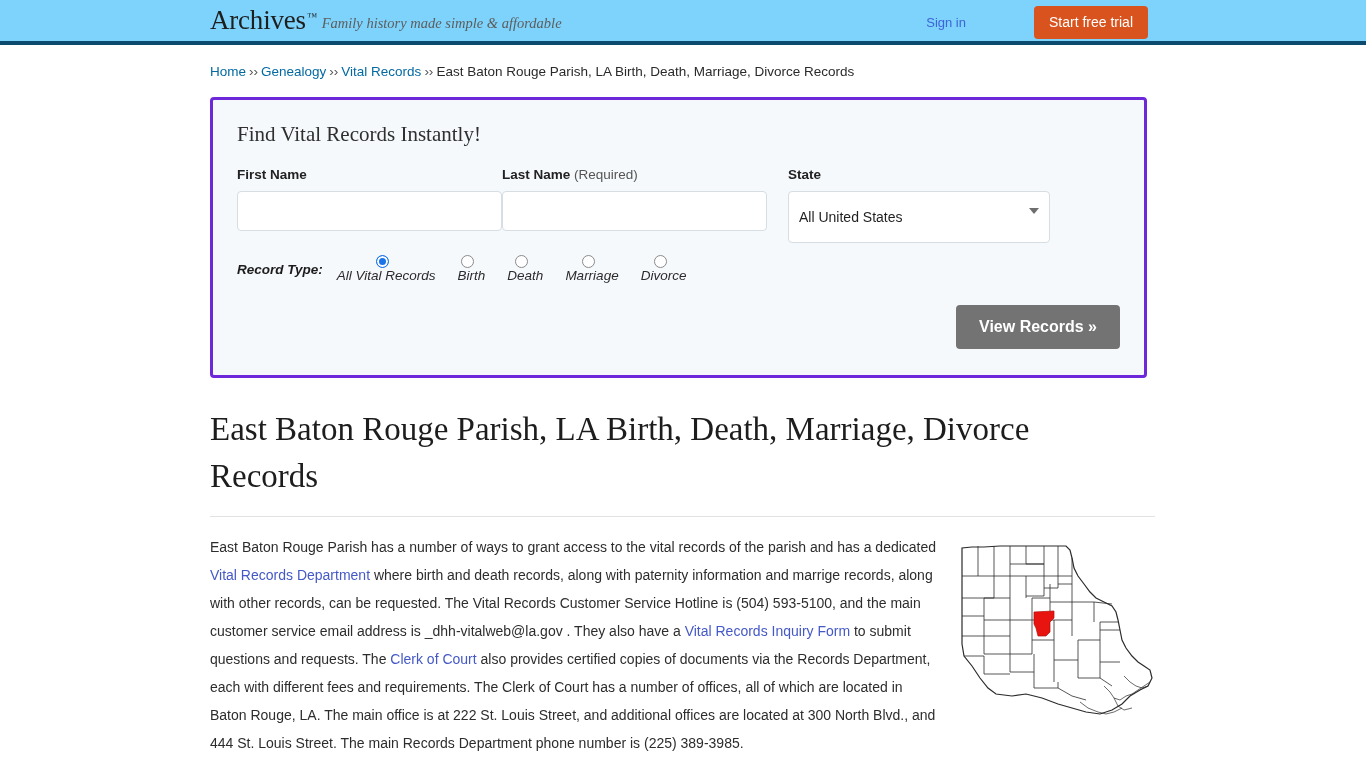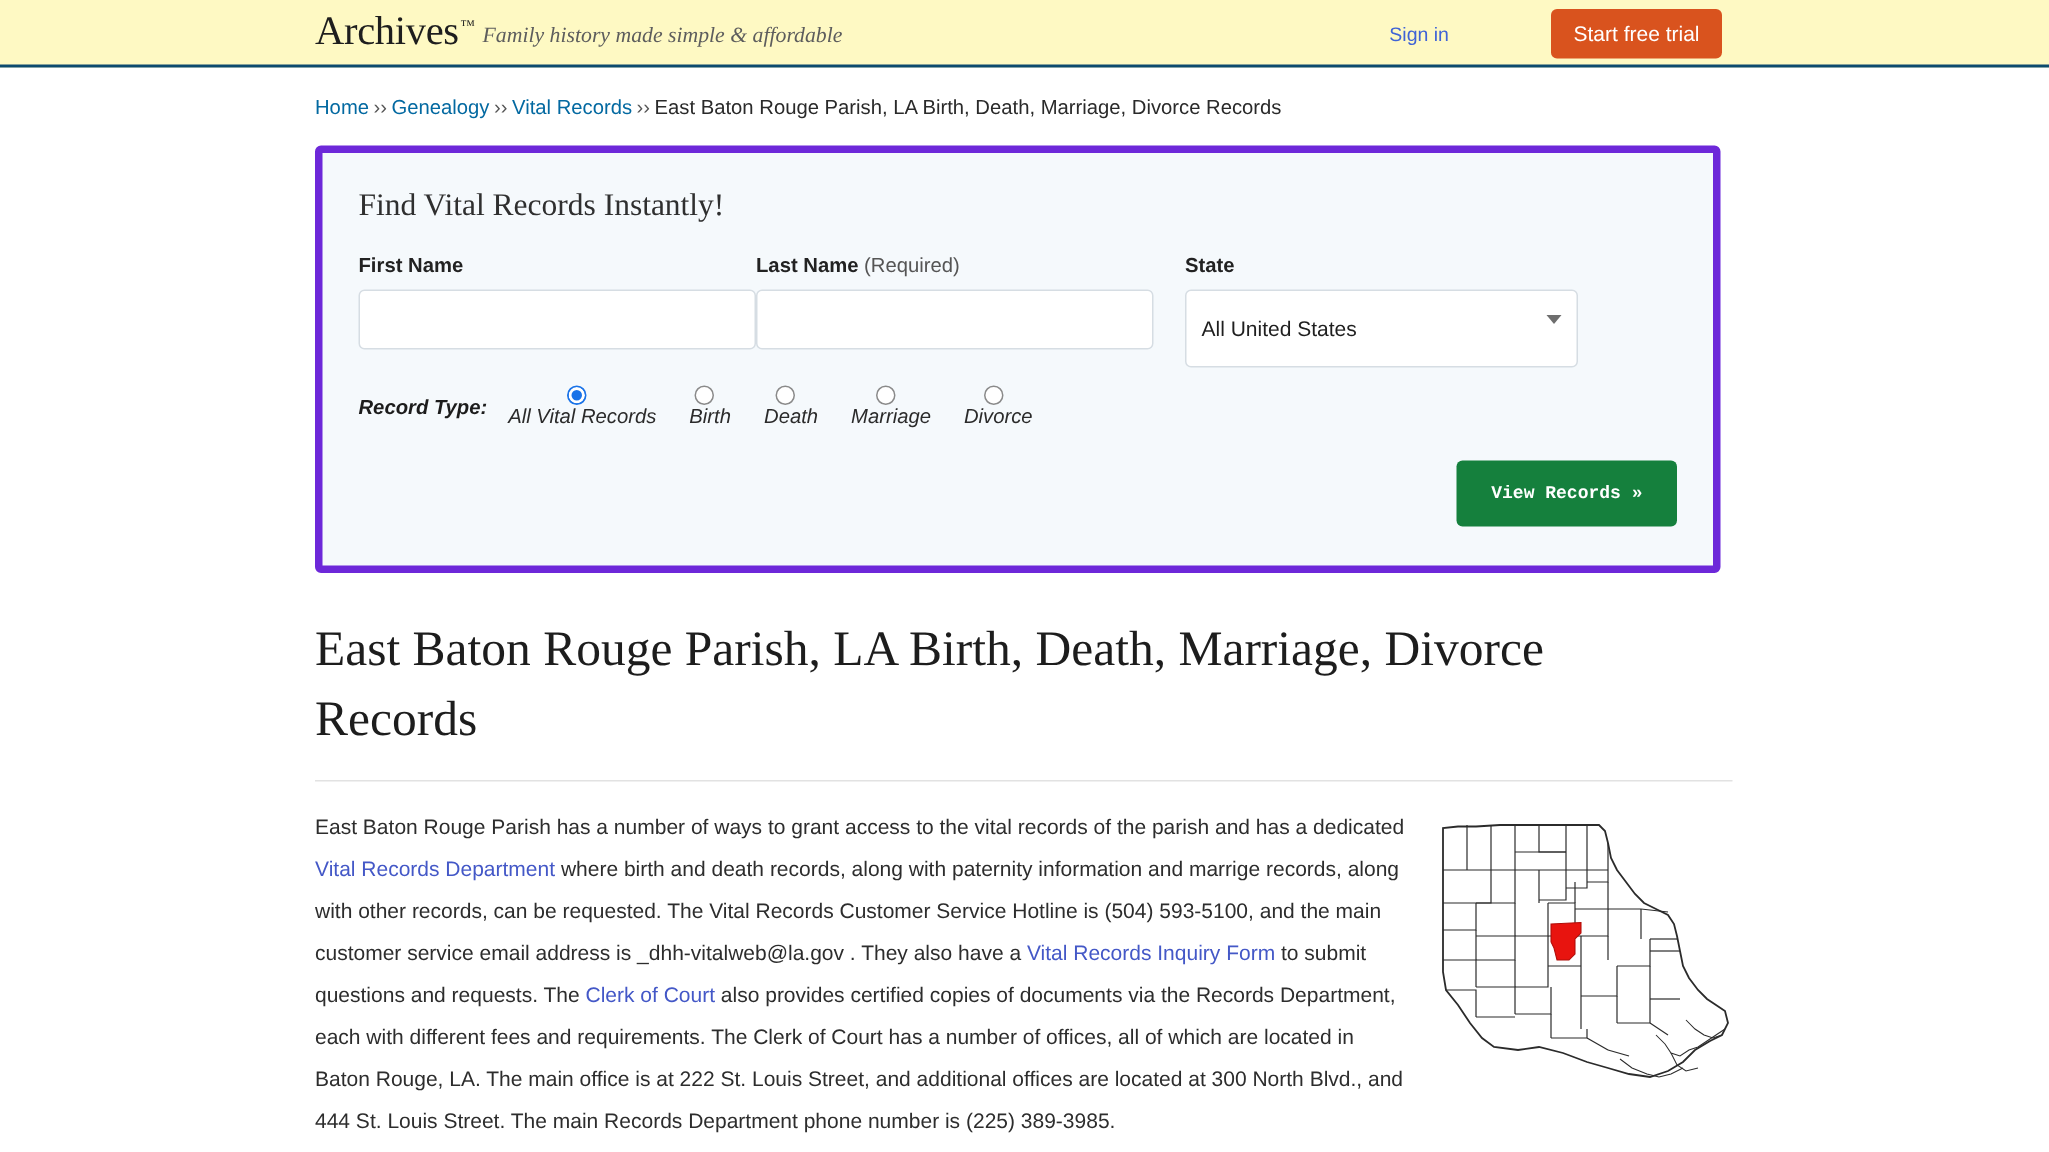--- a/index.html
+++ b/index.html
@@ -8,22 +8,22 @@
     width: 1366px; height: 768px;
     background: #ffffff;
     font-family: "Liberation Sans", sans-serif;
     overflow: hidden;
   }
 
   
   .site-header {
     position: relative;
     height: 45px;
-    background: #fef9c3;
-    border-bottom: 2px solid #0c4a6e;
+    background: #7dd3fc;
+    border-bottom: 4px solid #0c4a6e;
   }
   .logo-wrap {
     position: absolute;
     left: 210px; top: 7px;
     display: flex; align-items: baseline;
   }
   .logo-word {
     font-family: "Liberation Serif", serif;
     font-size: 27px;
     color: #1e1e1e;
@@ -98,21 +98,21 @@
     cursor: pointer;
   }
   .crumb-sep { color: #555; margin: 0 3px; }
   .crumb-current { color: #2a2a2a; }
 
   
   .search-box {
     margin-top: 16px;
     width: 937px;
     background: #f5f9fc;
-    border: 5px solid #6d28d9;
+    border: 3px solid #6d28d9;
     border-radius: 4px;
     padding: 22px 24px 26px 24px;
   }
   .search-title {
     font-family: "Liberation Serif", serif;
     font-size: 21px;
     color: #2f2f2f;
     margin: 0 0 20px 0;
     font-weight: normal;
   }
@@ -212,30 +212,30 @@
   }
   .radio-text { color: #2b2b2b; }
 
   
   .btn-row {
     display: flex;
     justify-content: flex-end;
     margin-top: 22px;
   }
   .view-records-btn {
-    background: #15803d;
+    background: #737373;
     color: #ffffff;
-    font-size: 12px;
+    font-size: 16px;
     font-weight: bold;
     border: none;
     border-radius: 4px;
     padding: 0 23px;
     height: 44px;
     cursor: pointer;
-    font-family: Liberation Mono, monospace;
+    font-family: Liberation Sans, sans-serif;
   }
 
   
   h1.page-title {
     font-family: "Liberation Serif", serif;
     font-weight: normal;
     font-size: 33px;
     line-height: 47px;
     color: #1d1d1d;
     margin: 28px 0 0 0;

